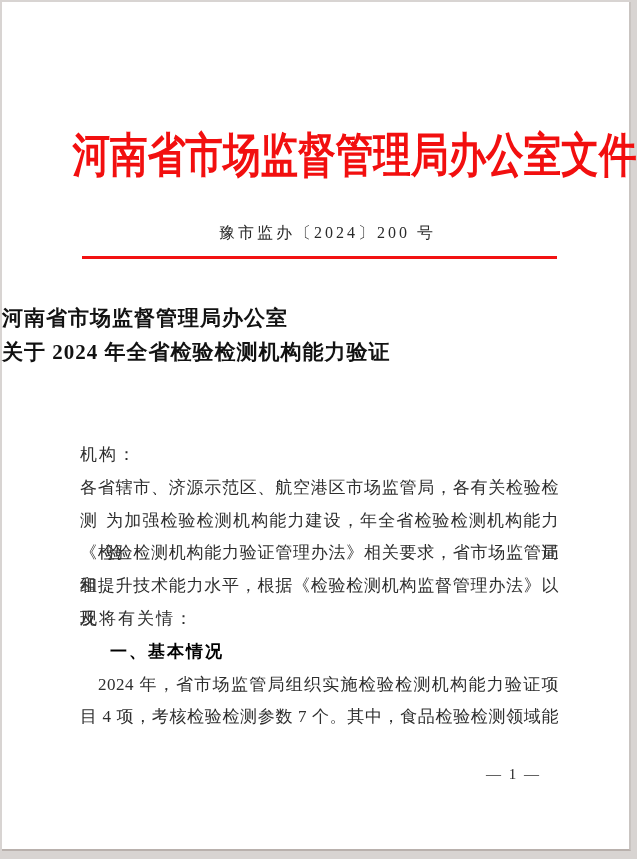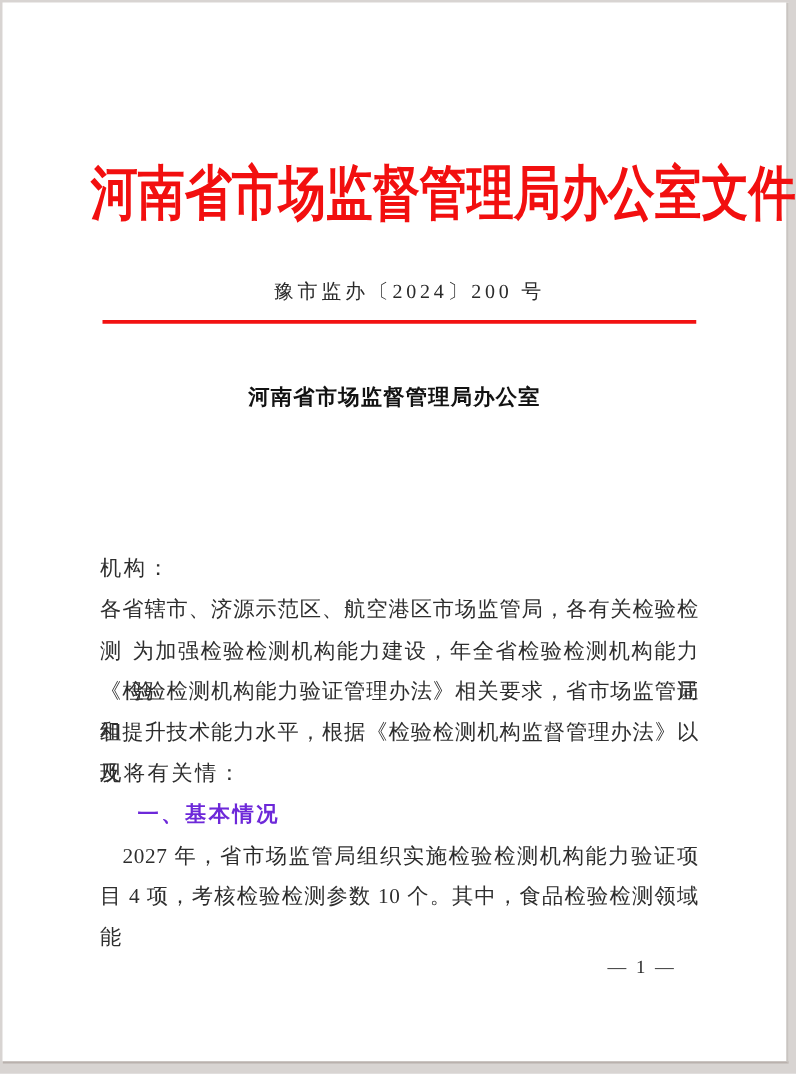--- a/index.html
+++ b/index.html
@@ -60,24 +60,24 @@
     width: 475px;
     height: 3px;
     background: #f21212;
   }
   
   .doc-title {
     position: absolute;
     top: 299px;
     left: 0;
     width: 100%;
-    text-align: center;
+    text-align: left;
     color: #121212;
     font-weight: bold;
-    font-size: 17px;
+    font-size: 21px;
     line-height: 34px;
     letter-spacing: 1px;
   }
   
   .body-block {
     position: absolute;
     top: 437px;
     left: 78px;
     width: 479px;
     color: #2e2e2e;
@@ -100,21 +100,21 @@
   .l-left {
     letter-spacing: 2px;
   }
   .pad18 { padding-left: 18px; }
   .pad26 { padding-left: 26px; }
   .pad30 { padding-left: 30px; }
   .l-heading {
     font-family: "Liberation Sans", "DejaVu Sans", sans-serif;
     font-weight: bold;
     letter-spacing: 2px;
-    color: #6d28d9;
+    color: #000000;
   }
   
   .page-number {
     position: absolute;
     top: 764px;
     left: 78px;
     width: 479px;
     box-sizing: border-box;
     padding-right: 18px;
     text-align: right;
@@ -131,29 +131,30 @@
   <div class="header-title">
     <span class="squeeze">河南省市场监督管理局办公室文件</span>
   </div>
 
   <div class="doc-number">豫市监办〔2024〕200 号</div>
 
   <div class="red-rule"></div>
 
   <div class="doc-title">
     <div>河南省市场监督管理局办公室</div>
+    <div>关于 2024 年全省检验检测机构能力验证</div>
   </div>
 
   <div class="body-block">
     <div class="line l-left">机构：</div>
     <div class="line l-justify">各省辖市、济源示范区、航空港区市场监管局，各有关检验检测</div>
     <div class="line l-justify pad26">为加强检验检测机构能力建设，年全省检验检测机构能力验证</div>
     <div class="line l-justify">《检验检测机构能力验证管理办法》相关要求，省市场监管局组</div>
     <div class="line l-justify">和提升技术能力水平，根据《检验检测机构监督管理办法》以及</div>
     <div class="line l-left">现将有关情：</div>
     <div class="line l-heading pad30">一、基本情况</div>
-    <div class="line l-justify pad18">2027 年，省市场监管局组织实施检验检测机构能力验证项</div>
-    <div class="line l-justify">目 4 项，考核检验检测参数 10 个。其中，食品检验检测领域能</div>
+    <div class="line l-justify pad18">2024 年，省市场监管局组织实施检验检测机构能力验证项</div>
+    <div class="line l-justify">目 4 项，考核检验检测参数 7 个。其中，食品检验检测领域能</div>
   </div>
 
   <div class="page-number">— 1 —</div>
 
 </div>
 
 </body></html>

